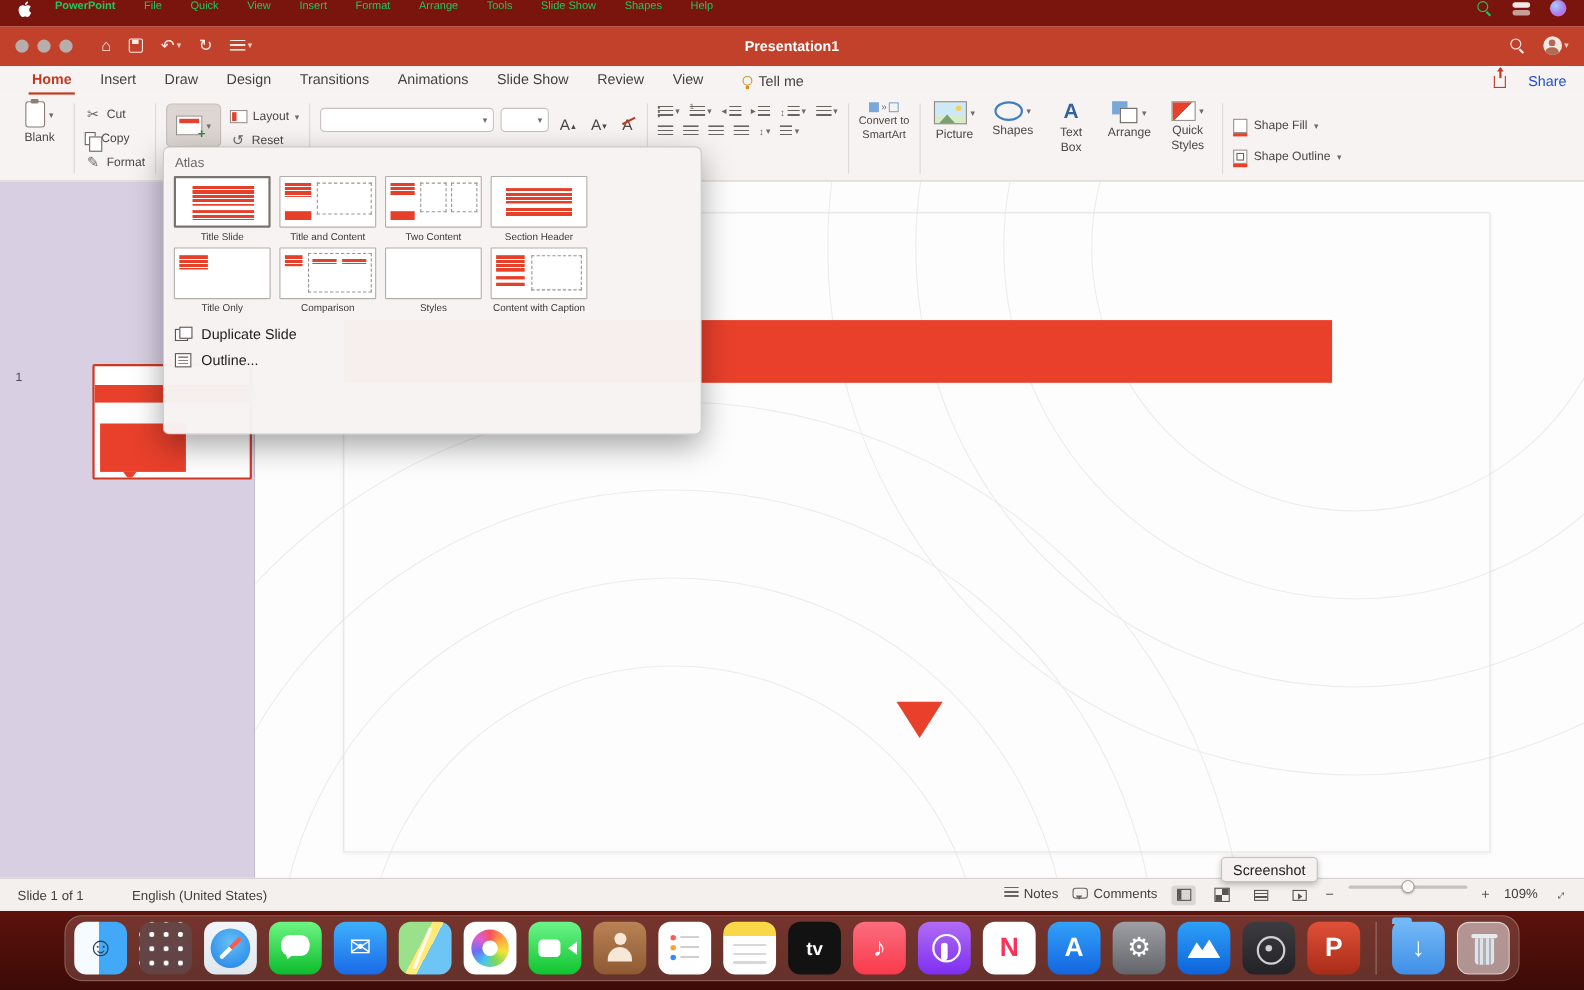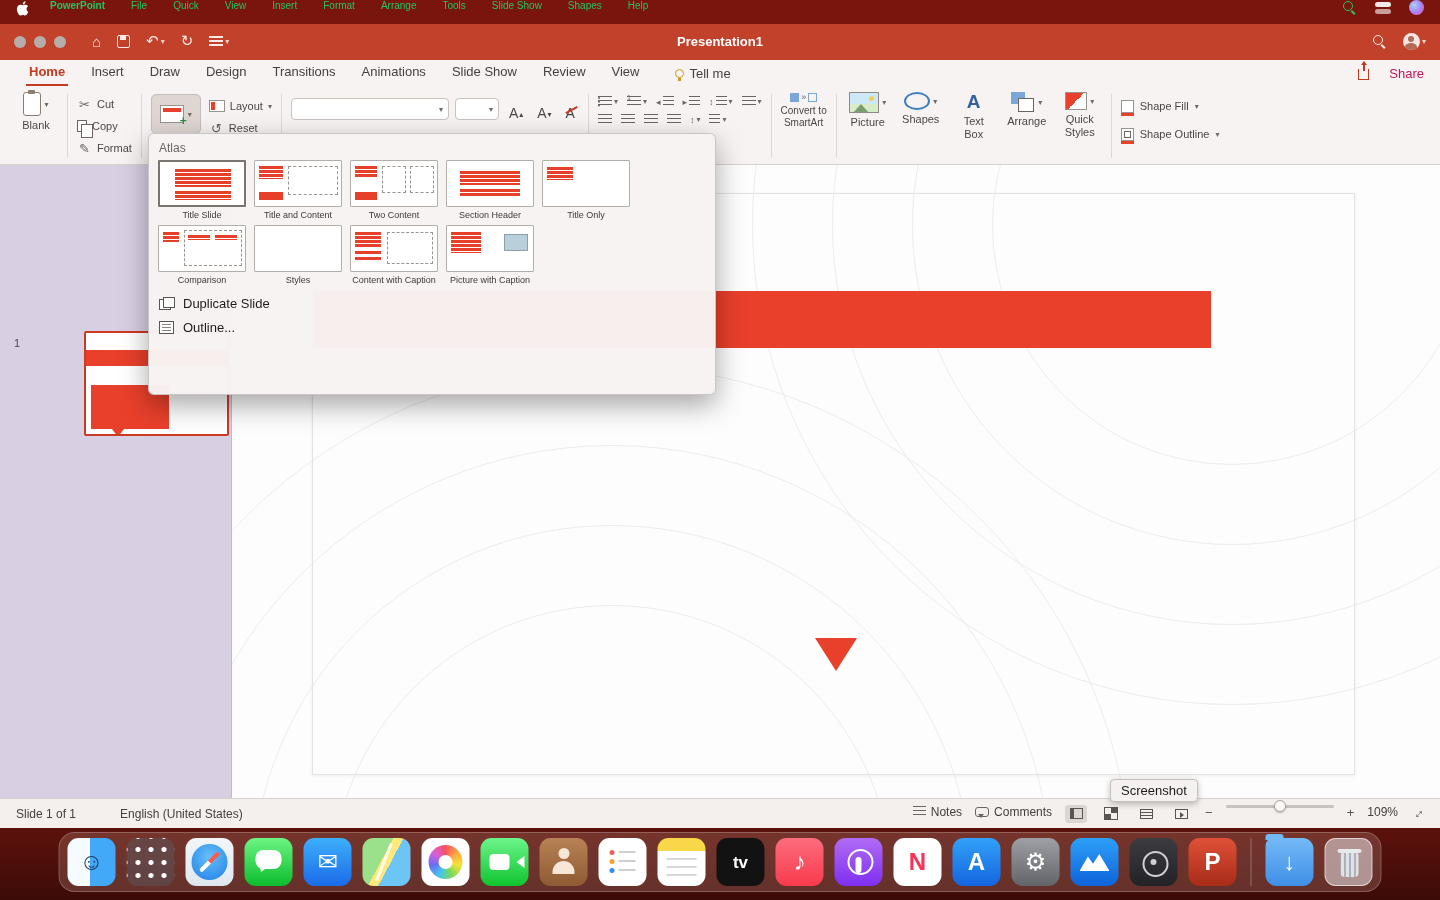--- a/index.html
+++ b/index.html
@@ -40,21 +40,21 @@
 .avatar::after{content:"";position:absolute;left:2.5px;top:10px;width:12px;height:8px;border-radius:50% 50% 0 0;background:#b06a55}
 
 
 .tabsrow{position:absolute;left:0;top:60px;width:100%;height:26px;background:#f6f3f2;display:flex;align-items:center;font-size:13px;color:#45413f;padding:0 16px;z-index:30}
 .rtab{padding:0 13px;height:26px;line-height:24px;position:relative;cursor:default;white-space:nowrap}
 .rtab.active{color:#c23a22;font-weight:bold}
 .rtab.active::after{content:"";position:absolute;left:10px;right:10px;bottom:0;height:2px;background:#c23a22}
 .tellme{display:flex;align-items:center;gap:6px;margin-left:22px;color:#45413f}
 .bulb{width:9px;height:9px;border:1.5px solid #c79a2a;border-radius:50%;position:relative}
 .bulb::after{content:"";position:absolute;left:2px;top:8px;width:3px;height:3px;background:#c79a2a}
-.share-btn{margin-left:auto;display:flex;align-items:flex-start;gap:20px;color:#be185d}
+.share-btn{margin-left:auto;display:flex;align-items:flex-start;gap:20px;color:#1d4ed8}
 .share-ic{width:11px;height:11px;border:1.5px solid #c23a22;border-top:none;position:relative;margin-top:3px}
 .share-ic::before{content:"";position:absolute;left:4px;top:-7px;width:1.5px;height:9px;background:#c23a22}
 .share-ic::after{content:"";position:absolute;left:1.5px;top:-8px;border:3.2px solid transparent;border-bottom:4px solid #c23a22;transform:translateY(-3px)}
 
 
 .ribbon{position:absolute;left:0;top:86px;width:100%;height:79px;background:#f6f3f2;border-bottom:1px solid #d6d1cf;display:flex;align-items:stretch;padding:6px 10px 4px 14px;gap:9px;z-index:29;color:#4c4744;font-size:11px}
 .vsep{width:1px;background:#ddd8d5;margin:2px 0}
 .rb-col{display:flex;flex-direction:column;justify-content:flex-start;gap:4px}
 .rb-big{display:flex;flex-direction:column;align-items:center;justify-content:flex-start;gap:3px;min-width:44px}
 .rb-big .lab{text-align:center;line-height:1.15}
@@ -121,21 +121,21 @@
 .slide{position:absolute;left:80px;top:28px;width:1043px;height:582px;border:1px solid #e6e2e0;box-shadow:0 1px 4px rgba(0,0,0,.06)}
 .banner{position:absolute;left:0;top:97px;width:898px;height:57px;background:#e8402b}
 .mainbox{position:absolute;left:144px;top:162px;width:754px;height:282px;background:#e8402b;border:2px solid #9c2413}
 .ph-title{position:absolute;left:5px;right:5px;top:5px;height:150px;border:1px dashed rgba(105,20,10,.55);display:flex;align-items:center;justify-content:center}
 .ph-title span{font-size:46px;color:#fff;font-family:"Liberation Sans",sans-serif}
 .ph-sub{position:absolute;left:5px;right:5px;top:159px;bottom:5px;border:1px dashed rgba(105,20,10,.55);display:flex;justify-content:center}
 .ph-sub span{margin-top:8px;font-family:"DejaVu Serif",serif;font-weight:bold;font-size:20px;letter-spacing:.5px;color:#fff}
 .pointer{position:absolute;left:502px;top:444px;border-left:21px solid transparent;border-right:21px solid transparent;border-top:33px solid #e8402b}
 
 
-.layout-menu{position:absolute;left:148px;top:133px;width:568px;height:262px;background:rgba(246,243,242,.98);border:1px solid rgba(0,0,0,.18);border-radius:6px;box-shadow:0 10px 28px rgba(0,0,0,.35);z-index:50;overflow:hidden}
+.layout-menu{position:absolute;left:148px;top:133px;width:490px;height:262px;background:rgba(246,243,242,.98);border:1px solid rgba(0,0,0,.18);border-radius:6px;box-shadow:0 10px 28px rgba(0,0,0,.35);z-index:50;overflow:hidden}
 .lm-head{font-size:12px;color:#6b6663;padding:7px 10px 3px}
 .lm-grid{display:flex;flex-wrap:wrap;padding:0 5px}
 .lt{width:96px;display:flex;flex-direction:column;align-items:center;margin:2px 0 3px}
 .thumb{width:88px;height:47px;background:#fff;border:1px solid #b4aeab;position:relative;border-radius:1px}
 .thumb.sel{border:2px solid #7a7470}
 .thumb div{position:absolute}
 .rs{background:repeating-linear-gradient(180deg,#e6402b 0 3px,#fff 3px 4px)}
 .solid{background:#e6402b}
 .db{border:1px dashed #9a948f;background:#fff}
 .pb{background:#b9cfd9;border:1px solid #8aa0ab}
@@ -457,21 +457,21 @@
       <span class="lab">Arrange</span>
     </div>
     <div class="rb-big">
       <span style="display:flex;gap:3px;align-items:flex-start">
           <span class="qs-ic"></span>
           <span class="dd">▾</span>
         </span>
       <span class="lab"><span>Quick</span><br><span>Styles</span></span>
     </div>
     <div class="vsep"></div>
-    <div class="rb-col" style="justify-content:flex-start">
+    <div class="rb-col" style="justify-content:center">
       <span class="fillrow">
           <span class="swatch"></span>
           <span>Shape Fill</span>
           <span class="dd">▾</span>
         </span>
       <span class="fillrow">
           <span class="swatch outline"></span>
           <span>Shape Outline</span>
           <span class="dd">▾</span>
         </span>
@@ -557,27 +557,20 @@
       </div>
       <div class="lt">
         <div class="thumb">
           <div class="rs" style="left:4px;top:6px;width:26px;height:15px"></div>
           <div class="solid" style="left:4px;top:25px;width:26px;height:3px"></div>
           <div class="solid" style="left:4px;top:31px;width:26px;height:3px"></div>
           <div class="db" style="left:36px;top:6px;width:46px;height:32px"></div>
         </div>
         <div class="lt-label">Content with Caption</div>
       </div>
-      <div class="lt">
-        <div class="thumb">
-          <div class="rs" style="left:4px;top:6px;width:30px;height:21px"></div>
-          <div class="pb" style="left:57px;top:8px;width:24px;height:17px"></div>
-        </div>
-        <div class="lt-label">Picture with Caption</div>
-      </div>
     </div>
     <div class="lm-cmds">
       <div class="cmd">
           <span class="ci ci-dup"></span>
           <span>Duplicate Slide</span>
         </div>
       <div class="cmd">
           <span class="ci ci-out"></span>
           <span>Outline...</span>
         </div>

